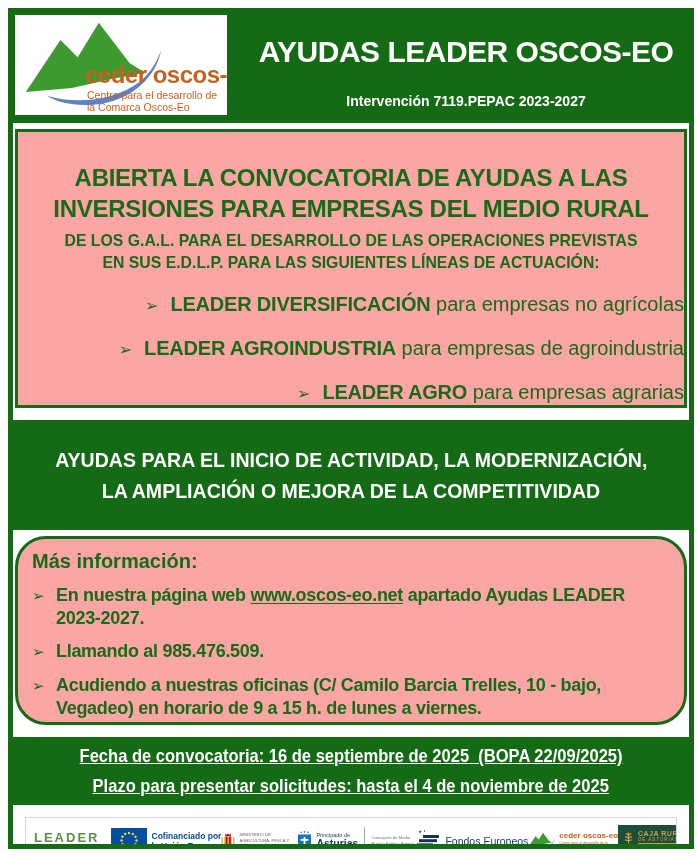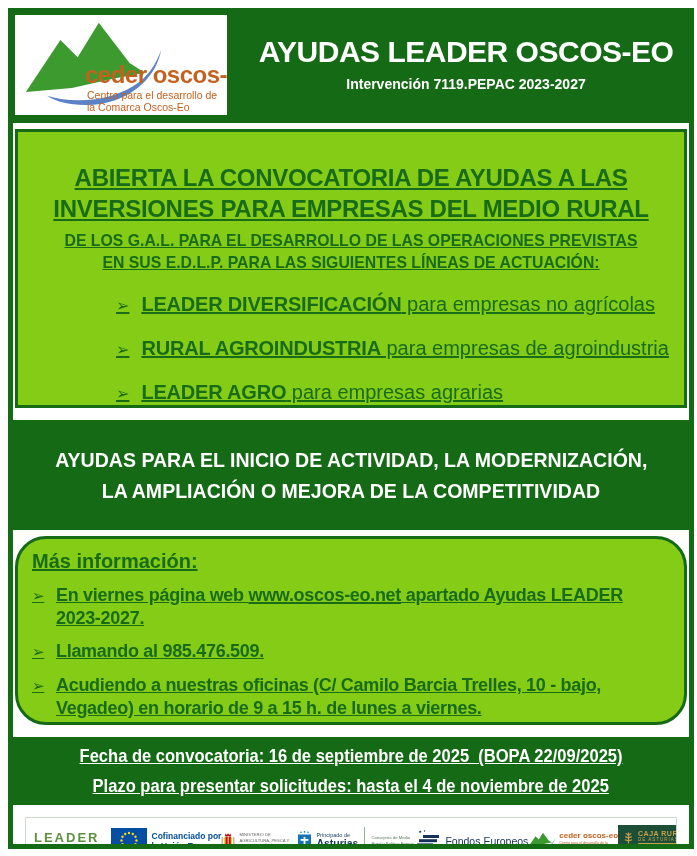--- a/index.html
+++ b/index.html
@@ -19,30 +19,30 @@
   .frame{position:absolute;left:8px;top:8px;width:686px;height:841px;border:5px solid var(--green);overflow:hidden;}
 
   
   .header{height:110px;background:var(--green);position:relative;}
   .logo-box{position:absolute;left:2px;top:2px;width:212px;height:100px;background:#fff;overflow:hidden;}
   .logo-svg{position:absolute;left:4px;top:2px;}
   .logo-name{position:absolute;left:70px;top:46px;font-size:24px;font-weight:bold;color:var(--orange);letter-spacing:-0.5px;white-space:nowrap;}
   .logo-sub{position:absolute;left:72px;top:74px;width:138px;font-size:10.5px;line-height:12px;color:var(--orange);}
   .header-titles{position:absolute;left:238px;right:8px;top:22px;text-align:center;color:#fff;}
   .header-title{font-size:30px;font-weight:bold;letter-spacing:-0.5px;white-space:nowrap;}
-  .header-sub{font-size:14px;font-weight:bold;margin-top:7px;white-space:nowrap;}
+  .header-sub{font-size:14px;font-weight:bold;margin-top:24px;white-space:nowrap;}
 
   
-  .box{margin:12px 2px;border:3px solid var(--green);background:#84cc16;overflow:hidden;text-decoration:underline;}
+  .box{margin:12px 2px;border:3px solid var(--green);background:#fca5a5;overflow:hidden;}
   .box1{margin-top:6px;height:279px;text-align:center;color:var(--gtext);}
   .box1-inner{padding-top:30px;}
   .b1-title{font-size:24px;font-weight:bold;line-height:31px;white-space:nowrap;letter-spacing:-0.3px;}
   .b1-sub{font-size:17px;font-weight:bold;line-height:22px;white-space:nowrap;transform:scaleX(.93);}
   .b1-subwrap{margin-top:6px;}
-  .bullets{margin-top:18px;text-align:left;padding-left:98px;}
+  .bullets{margin-top:18px;text-align:right;padding-left:98px;}
   .bullet{font-size:20px;line-height:24px;margin-top:18px;white-space:nowrap;color:var(--gtext);}
   .bullet:first-child{margin-top:0;}
   .arrow{font-family:"DejaVu Sans",sans-serif;color:var(--green);font-size:16px;margin-right:12px;}
   .bullet b{letter-spacing:-0.2px;}
 
   .banner{margin:0 0;background:var(--green);color:#fff;font-weight:bold;display:flex;flex-direction:column;justify-content:center;align-items:center;overflow:hidden;}
   .banner1{margin-top:5px;height:110px;font-size:21px;}
   .banner1 .bl{line-height:31px;white-space:nowrap;transform:scaleX(.93);}
   .banner2{margin-top:6px;height:68px;font-size:19px;text-decoration:underline;}
   .banner2 .bl{line-height:30px;white-space:nowrap;transform:scaleX(.87);}
@@ -104,39 +104,39 @@
         <div class="b1-title">INVERSIONES PARA EMPRESAS DEL MEDIO RURAL</div>
         <div class="b1-subwrap">
           <div class="b1-sub">DE LOS G.A.L. PARA EL DESARROLLO DE LAS OPERACIONES PREVISTAS</div>
           <div class="b1-sub">EN SUS E.D.L.P. PARA LAS SIGUIENTES LÍNEAS DE ACTUACIÓN:</div>
         </div>
         <div class="bullets">
           <div class="bullet">
             <span class="arrow">➢</span><b>LEADER DIVERSIFICACIÓN</b><span> para empresas no agrícolas</span>
           </div>
           <div class="bullet">
-            <span class="arrow">➢</span><b>RURAL AGROINDUSTRIA</b><span> para empresas de agroindustria</span>
+            <span class="arrow">➢</span><b>LEADER AGROINDUSTRIA</b><span> para empresas de agroindustria</span>
           </div>
           <div class="bullet">
             <span class="arrow">➢</span><b>LEADER AGRO</b><span> para empresas agrarias</span>
           </div>
         </div>
       </div>
     </div>
 
     <div class="banner banner1">
       <div class="bl">AYUDAS PARA EL INICIO DE ACTIVIDAD, LA MODERNIZACIÓN,</div>
       <div class="bl">LA AMPLIACIÓN O MEJORA DE LA COMPETITIVIDAD</div>
     </div>
 
     <div class="box box2">
       <div class="info-heading">Más información:</div>
       <div class="info-item">
         <span class="arrow">➢</span>
-        <div><span>En viernes página web </span><span class="weblink">www.oscos-eo.net</span><span> apartado Ayudas LEADER 2023-2027.</span></div>
+        <div><span>En nuestra página web </span><span class="weblink">www.oscos-eo.net</span><span> apartado Ayudas LEADER 2023-2027.</span></div>
       </div>
       <div class="info-item">
         <span class="arrow">➢</span>
         <div>Llamando al 985.476.509.</div>
       </div>
       <div class="info-item">
         <span class="arrow">➢</span>
         <div>Acudiendo a nuestras oficinas (C/ Camilo Barcia Trelles, 10 - bajo, Vegadeo) en horario de 9 a 15 h. de lunes a viernes.</div>
       </div>
     </div>

